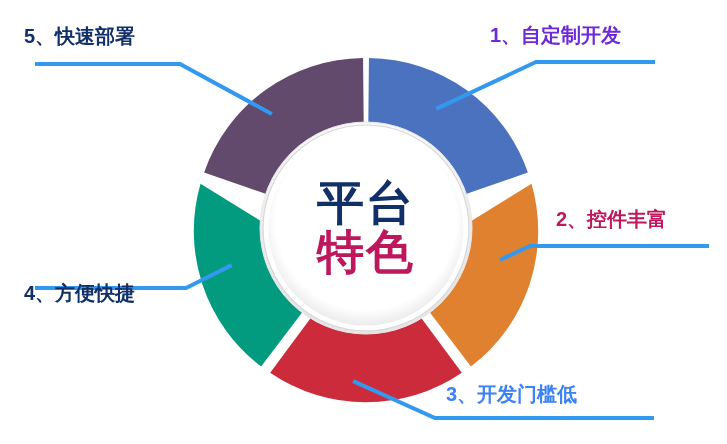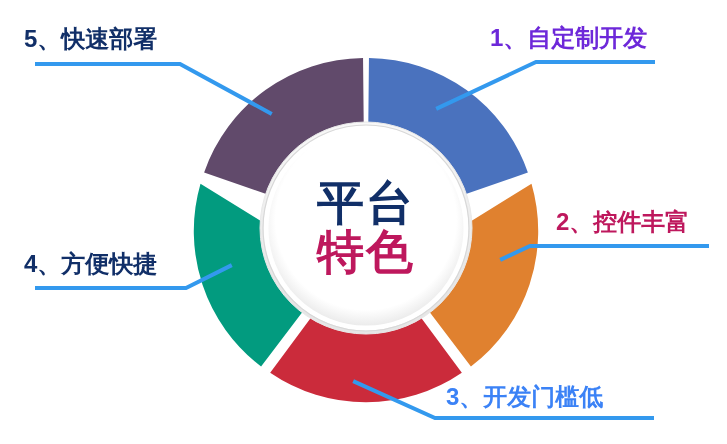--- a/index.html
+++ b/index.html
@@ -38,21 +38,21 @@
   }
   .center-line {
     font-size: 47px;
     font-weight: bold;
     color: #112F68;
     letter-spacing: 2px;
     white-space: nowrap;
   }
   .callout {
     position: absolute;
-    font-size: 24px;
+    font-size: 20px;
     font-weight: bold;
     color: #112F68;
     white-space: nowrap;
     letter-spacing: 0px;
   }
   #label-1 { left: 490px; top: 22px; }
   #label-2 { left: 556px; top: 206px; }
   #label-3 { left: 446px; top: 381px; }
   #label-4 { left: 24px; top: 248px; }
   #label-5 { left: 24px; top: 23px; }
@@ -97,16 +97,16 @@
   </svg>
 
   <div class="center-text">
     <div class="center-line" style="color: rgb(17, 47, 104);">平台</div>
     <div class="center-line" style="color: #be185d;">特色</div>
   </div>
 
   <div class="callout" id="label-1" style="color: #6d28d9;">1、自定制开发</div>
   <div class="callout" id="label-2" style="color: #be185d;">2、控件丰富</div>
   <div class="callout" id="label-3" style="color: #3b82f6;">3、开发门槛低</div>
-  <div class="callout" id="label-4" style="color: rgb(17, 47, 104);">4、方便快捷</div>
+  <div class="callout" id="label-4" style="color: rgb(17, 47, 104); margin-top: 32px;">4、方便快捷</div>
   <div class="callout" id="label-5" style="color: rgb(17, 47, 104);">5、快速部署</div>
 
 </div>
 
 </body></html>

